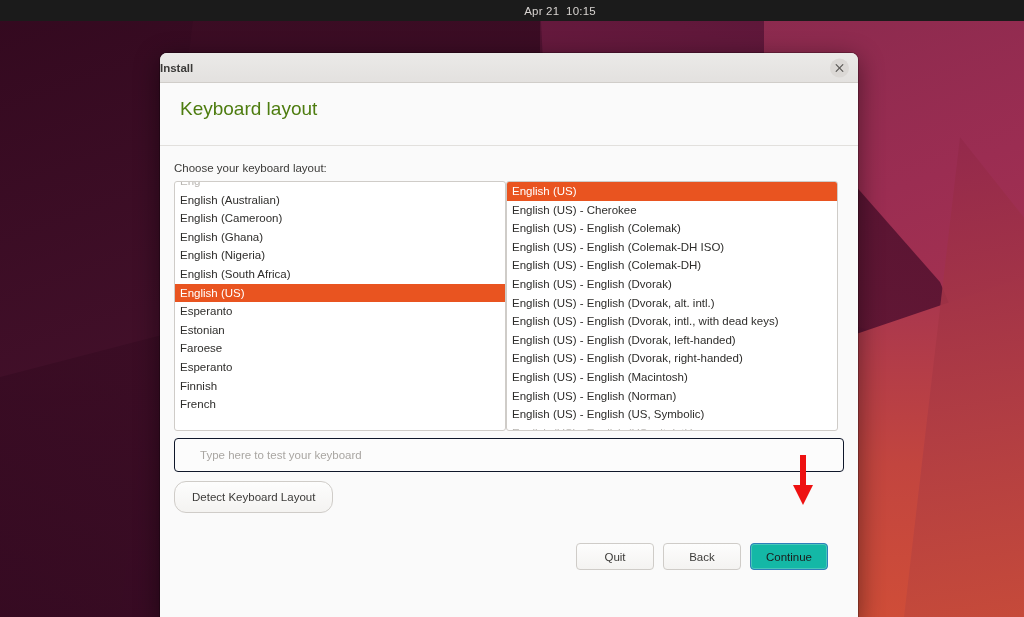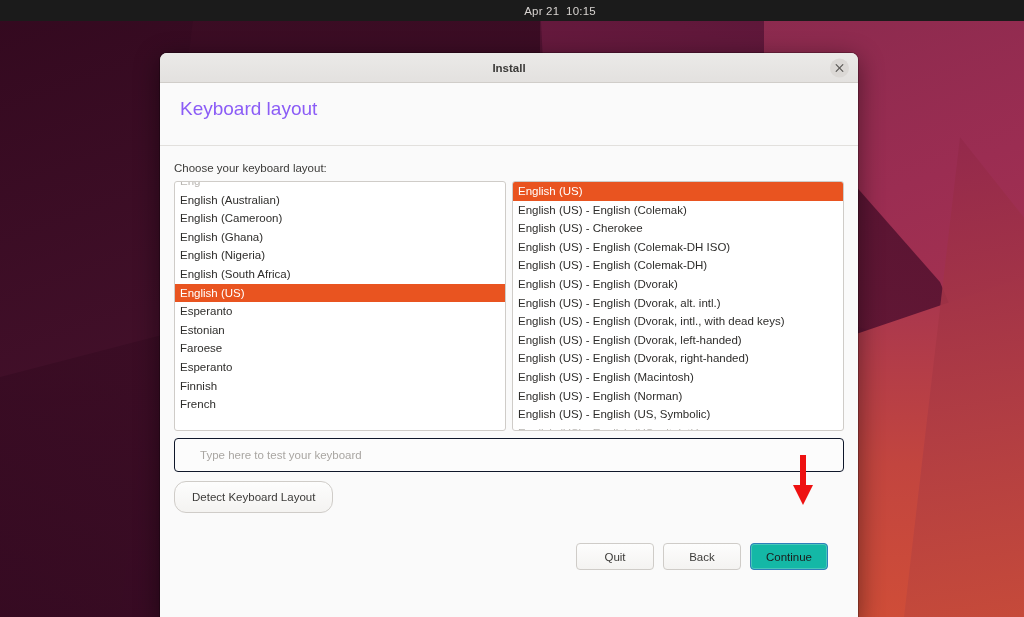--- a/index.html
+++ b/index.html
@@ -111,21 +111,20 @@
     z-index: 30;
   }
 
   .titlebar {
     position: relative;
     height: 29px;
     background: linear-gradient(180deg,#ebeae8 0%, #e3e1df 100%);
     border-bottom: 1px solid #d0cdc9;
     display: flex;
     align-items: center;
-    justify-content: center;
   }
   .titlebar-text {
     font-size: 11.5px;
     font-weight: bold;
     color: #3b3a38;
   }
   .close-btn {
     position: absolute;
     right: 9px; top: 50%;
     transform: translateY(-50%);
@@ -140,38 +139,37 @@
   .close-btn svg { display:block; }
 
   .page-head {
     height: 48px;
     padding: 14px 0 0 20px;
     border-bottom: 1px solid #e2e0dd;
     box-sizing: content-box;
   }
   .page-title {
     font-size: 19px;
-    color: #8b5cf6;
+    color: #4d7c0f;
     font-weight: normal;
     margin: 0;
     line-height: 24px;
   }
 
   .content {
     padding: 16px 14px 0 14px;
   }
   .field-label {
     font-size: 11.5px;
     color: #3c3b39;
     margin: 0 0 7px 0;
   }
 
   .lists {
     display: flex;
-    gap: 6px;
   }
   .listbox {
     background: #ffffff;
     border: 1px solid #cfccc8;
     border-radius: 3px;
     height: 248px;
     overflow: hidden;
     position: relative;
     flex: 0 0 auto;
   }
@@ -349,22 +347,22 @@
               <div class="row">Faroese</div>
               <div class="row">Esperanto</div>
               <div class="row">Finnish</div>
               <div class="row">French</div>
             </div>
         </div>
 
         <div class="listbox right">
           <div class="list-inner right-inner" id="variant-rows">
               <div class="row selected">English (US)</div>
+              <div class="row">English (US) - Cherokee</div>
               <div class="row">English (US) - English (Colemak)</div>
-              <div class="row">English (US) - Cherokee</div>
               <div class="row">English (US) - English (Colemak-DH ISO)</div>
               <div class="row">English (US) - English (Colemak-DH)</div>
               <div class="row">English (US) - English (Dvorak)</div>
               <div class="row">English (US) - English (Dvorak, alt. intl.)</div>
               <div class="row">English (US) - English (Dvorak, intl., with dead keys)</div>
               <div class="row">English (US) - English (Dvorak, left-handed)</div>
               <div class="row">English (US) - English (Dvorak, right-handed)</div>
               <div class="row">English (US) - English (Macintosh)</div>
               <div class="row">English (US) - English (Norman)</div>
               <div class="row">English (US) - English (US, Symbolic)</div>

